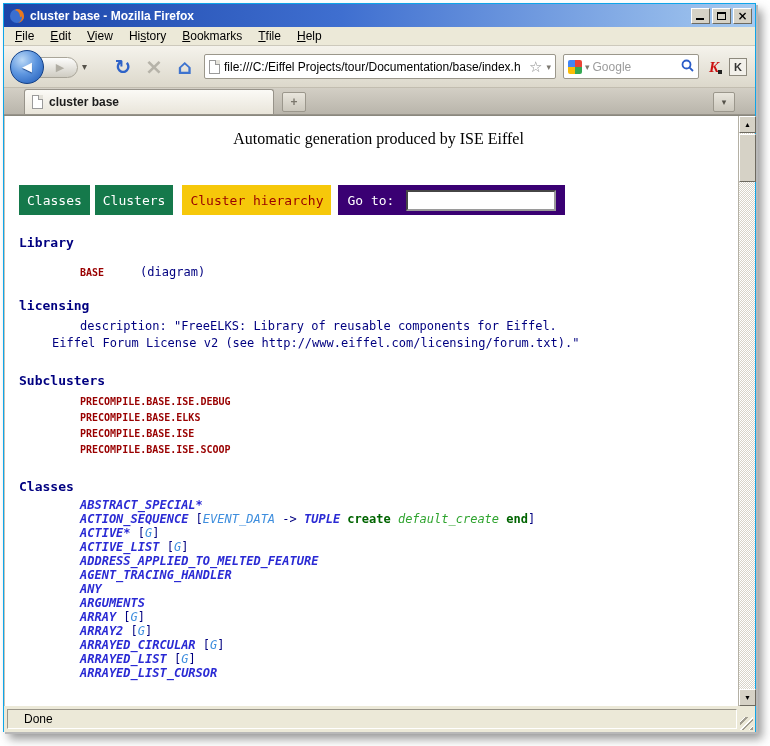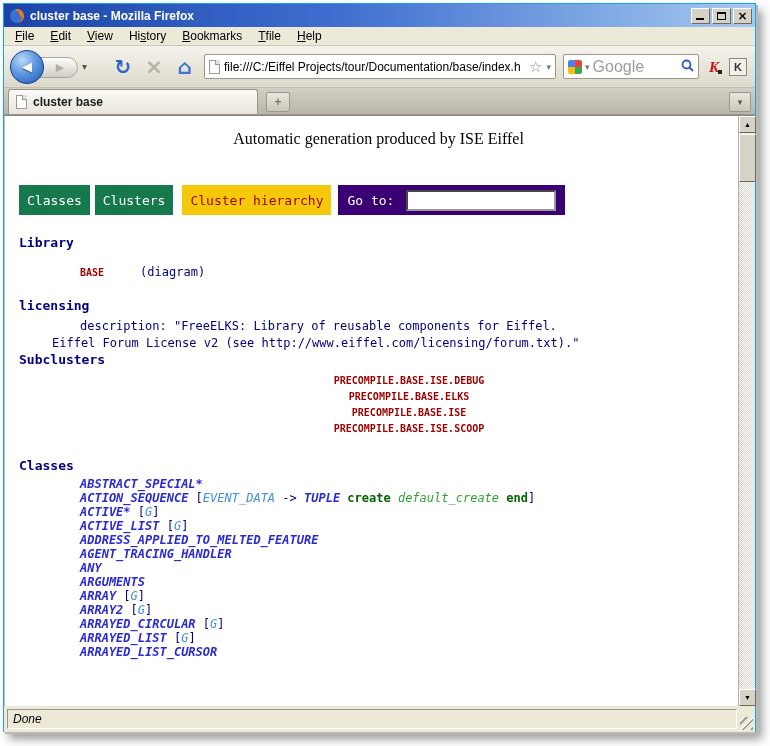--- a/index.html
+++ b/index.html
@@ -59,33 +59,33 @@
                font-family:"Liberation Sans", sans-serif; background:transparent; }
   .star-glyph { color:#8d8d8d; font-size:15px; flex:0 0 auto; }
   .caret { color:#7c7870; font-size:9px; flex:0 0 auto; }
 
   .searchbox { flex:0 0 auto; width:136px; height:25px; background:#fff; border:1px solid #9b978b;
                border-radius:2px; display:flex; align-items:center; padding:0 4px; gap:3px; }
   .gicon { width:14px; height:14px; border-radius:2px; overflow:hidden; display:grid;
            grid-template-columns:1fr 1fr; grid-template-rows:1fr 1fr; flex:0 0 auto; }
   .gicon i:nth-child(1){background:#4285f4}.gicon i:nth-child(2){background:#ea4335}
   .gicon i:nth-child(3){background:#fbbc05}.gicon i:nth-child(4){background:#34a853}
-  .search-input { flex:1 1 auto; min-width:0; border:0; outline:none; font-size:16px;
+  .search-input { flex:1 1 auto; min-width:0; border:0; outline:none; font-size:12px;
                   font-family:"Liberation Sans", sans-serif; background:transparent; }
   .search-input::placeholder { color:#9c9c9c; }
   .kasp { width:16px; height:16px; flex:0 0 auto; font:bold italic 15px "Liberation Serif", serif;
           color:#cc1111; line-height:16px; text-align:center; position:relative; }
   .kasp::after { content:""; position:absolute; right:0; bottom:1px; width:4px; height:4px; background:#222; }
   .kbtn { width:18px; height:18px; flex:0 0 auto; background:#f2f0ea; border:1px solid #8d897d;
           font:bold 11px "Liberation Sans", sans-serif; color:#333; display:flex;
           align-items:center; justify-content:center; }
 
   
   .tabstrip { height:27px; background:linear-gradient(#d3cfc5,#b9b5ab);
-              border-bottom:1px solid #97938a; display:flex; align-items:flex-end; padding:0 4px; }
+              border-bottom:1px solid #97938a; display:flex; align-items:flex-end; padding:0 20px; }
   .tab { width:250px; height:25px; background:linear-gradient(#fbfaf6,#e9e5da);
          border:1px solid #97938a; border-bottom:none; border-radius:3px 3px 0 0;
          display:flex; align-items:center; gap:6px; padding:0 7px; }
   .tab-label { font:bold 12px "Liberation Sans", sans-serif; color:#1c1c1c; }
   .newtab { width:24px; height:20px; margin:0 0 2px 8px; background:linear-gradient(#e9e6dd,#cbc7bc);
             border:1px solid #9b978c; border-radius:2px; color:#7b776d; font:bold 12px "Liberation Sans",sans-serif;
             display:flex; align-items:center; justify-content:center; }
   .tabspacer { flex:1 1 auto; }
   .tablist { width:22px; height:20px; margin-bottom:2px; background:linear-gradient(#e9e6dd,#cbc7bc);
              border:1px solid #9b978c; border-radius:2px; color:#55524a; font-size:9px;
@@ -104,35 +104,35 @@
   .ebtn.green  { background:#15794b; color:#fff; margin-right:5px; }
   .ebtn.yellow { background:#f6c80a; color:#990000; margin-left:4px; margin-right:7px; }
   .gotobox { height:30px; background:#3a0073; display:inline-flex; align-items:center;
              padding:0 9px 0 9px; gap:12px; }
   .goto-label { color:#fff; font:13px "DejaVu Sans Mono","Liberation Mono",monospace; }
   .goto-input { width:150px; height:21px; border:2px inset #9a9a9a; background:#fff;
                 font:12px "DejaVu Sans Mono","Liberation Mono",monospace; outline:none; }
   .sec-head { color:#000080; font:bold 13px "DejaVu Sans Mono","Liberation Mono",monospace; }
   .h-library    { margin-top:20px; }
   .h-indexing   { margin-top:19px; }
-  .h-subclusters{ }
+  .h-subclusters{ margin-top:21px; }
   .h-classes    { margin-top:21px; }
 
   .lib-line { margin-top:15px; padding-left:61px; display:flex; align-items:baseline; }
   .red-link { color:#990000; font:bold 10px "DejaVu Sans Mono","Liberation Mono",monospace;
               text-decoration:none; }
   .diagram-link { color:#000080; font:12px "DejaVu Sans Mono","Liberation Mono",monospace;
                   text-decoration:none; margin-left:36px; }
 
   .idx-line { color:#000080; font:12px "DejaVu Sans Mono","Liberation Mono",monospace;
               line-height:17px; white-space:pre; }
   .idx-1 { margin-top:5px; padding-left:61px; }
   .idx-2 { padding-left:33px; }
 
-  .sub-item { display:block; padding-left:61px; line-height:16px; text-decoration:none;text-align:center; }
+  .sub-item { display:block; padding-left:61px; line-height:16px; text-decoration:none; }
   .sub-list { margin-top:6px; }
 
   .class-list { margin-top:4px; }
   .crow { padding-left:61px; line-height:17px; white-space:pre;
           font:12px "DejaVu Sans Mono","Liberation Mono",monospace; }
   .tk-link { color:#2a2ad4; font-style:italic; font-weight:bold; text-decoration:none; }
   .tk-star { color:#2a2ad4; font-weight:bold; }
   .tk-pln  { color:#000080; }
   .tk-gen  { color:#3e8ede; font-style:italic; text-decoration:none; }
   .tk-kw   { color:#006400; font-weight:bold; }
@@ -150,22 +150,22 @@
             display:flex; align-items:center; justify-content:center;
             font-size:7px; color:#000; }
   .sb-up { top:0; } .sb-down { bottom:0; }
   .sb-thumb { position:absolute; left:0; top:18px; width:17px; height:48px; background:#d6d2c6;
               border:1px solid; border-color:#fff #6d6a60 #6d6a60 #fff; }
 
   
   .statusbar { height:26px; background:#ece9d8; display:flex; align-items:stretch;
                padding:3px 18px 3px 3px; position:relative; }
   .status-field { flex:1 1 auto; border:1px solid; border-color:#9a968a #fff #fff #9a968a;
-                  display:flex; align-items:center; padding-left:5px;
-                  font-size:12px; color:#000; background:#ece9d8;font-style:italic; }
+                  display:flex; align-items:center; padding-left:16px;
+                  font-size:12px; color:#000; background:#ece9d8; }
   .grip { position:absolute; right:2px; bottom:2px; width:13px; height:13px;
           background:repeating-linear-gradient(135deg, transparent 0 3px, #fff 3px 4px, #a29e92 4px 6px); }
 </style>
 </head>
 <body>
 
 <div class="canvas">
  <div class="window">
 
   <div class="titlebar">

